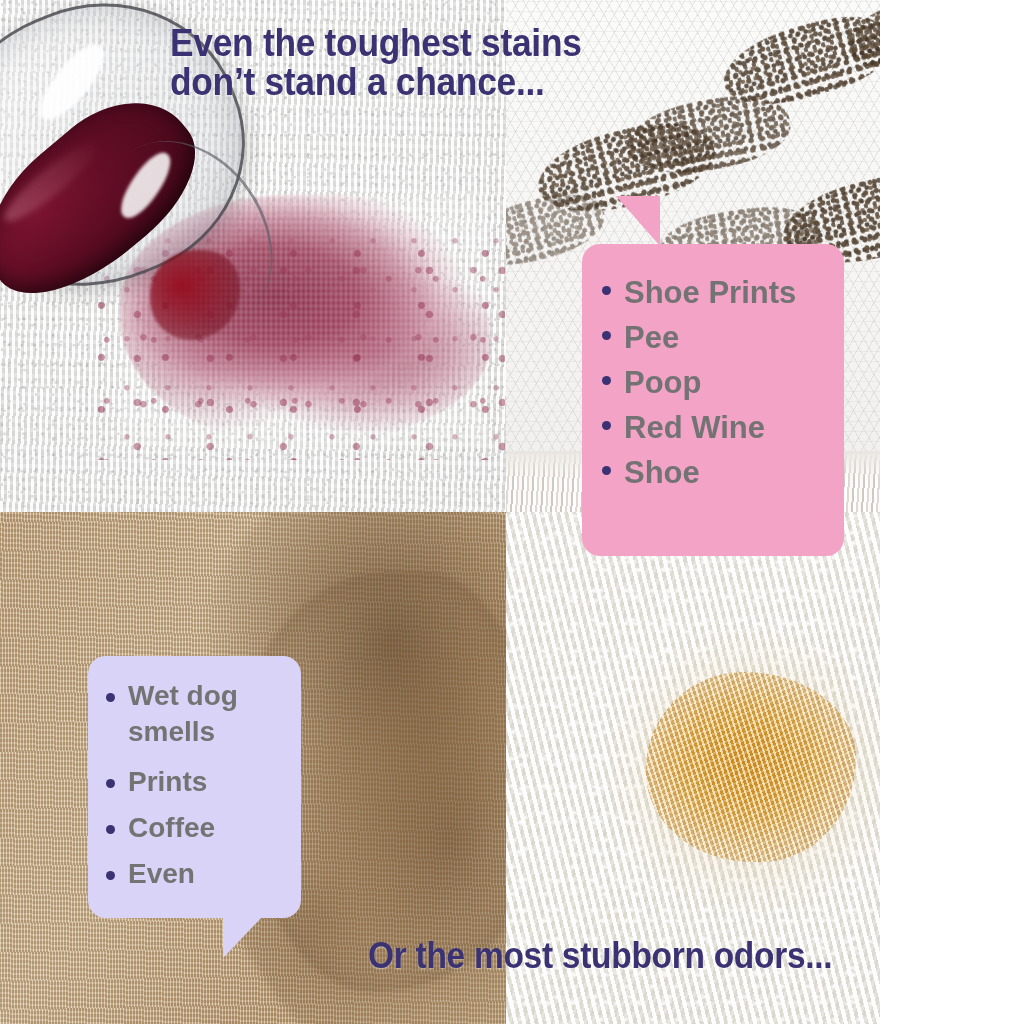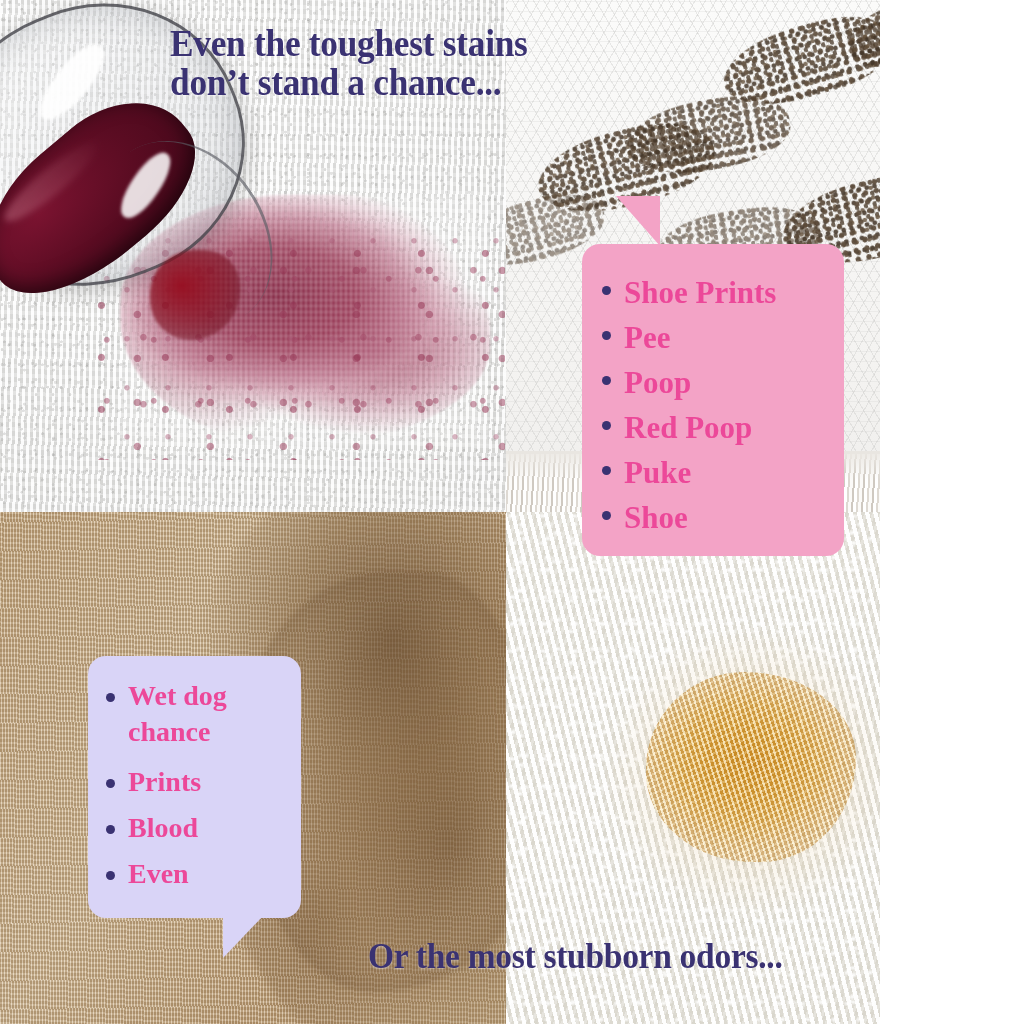--- a/index.html
+++ b/index.html
@@ -5,21 +5,21 @@
   html, body {
     margin: 0;
     padding: 0;
     background: #ffffff;
   }
   .canvas {
     position: relative;
     width: 880px;
     height: 1024px;
     overflow: hidden;
-    font-family: Liberation Serif, serif;
+    font-family: Liberation Sans, sans-serif;
   }
 
   
   .quad {
     position: absolute;
     overflow: hidden;
   }
   .quad-tl { left: 0;     top: 0;    width: 506px; height: 512px; }
   .quad-tr { left: 506px; top: 0;    width: 518px; height: 512px; }
   .quad-bl { left: 0;     top: 512px;width: 506px; height: 512px; }
@@ -261,21 +261,21 @@
   }
   .bubble-body {
     position: absolute; inset: 0;
     border-radius: 18px;
   }
   .bubble ul {
     position: relative;
     margin: 0;
     padding: 0;
     list-style: none;
-    color: #ec4899;
+    color: #737373;
   }
   .bubble li {
     position: relative;
     padding-left: 26px;
     font-weight: 600;
   }
   .bubble li::before {
     content: "";
     position: absolute;
     left: 4px;
@@ -380,30 +380,29 @@
 
   <div class="headline headline-bottom">Or the most stubborn odors...</div>
 
   <div class="bubble bubble-pink">
     <div class="bubble-body"></div>
     <div class="tail"></div>
     <ul>
       <li>Shoe Prints</li>
       <li>Pee</li>
       <li>Poop</li>
-      <li>Red Poop</li>
-      <li>Puke</li>
+      <li>Red Wine</li>
       <li>Shoe</li>
     </ul>
   </div>
 
   <div class="bubble bubble-purple">
     <div class="bubble-body"></div>
     <div class="tail"></div>
     <ul>
-      <li>Wet dog chance</li>
+      <li>Wet dog smells</li>
       <li>Prints</li>
-      <li>Blood</li>
+      <li>Coffee</li>
       <li>Even</li>
     </ul>
   </div>
 
 </div>
 
 </body></html>

